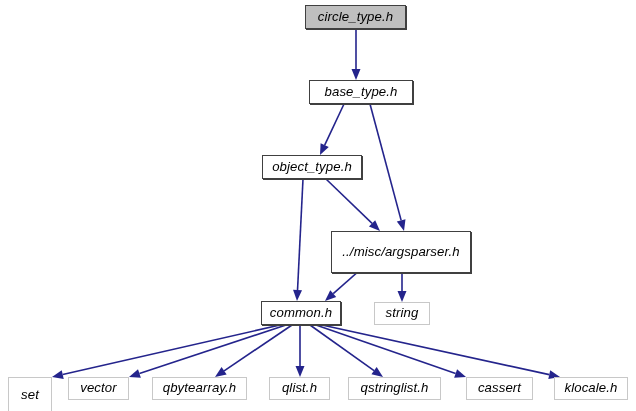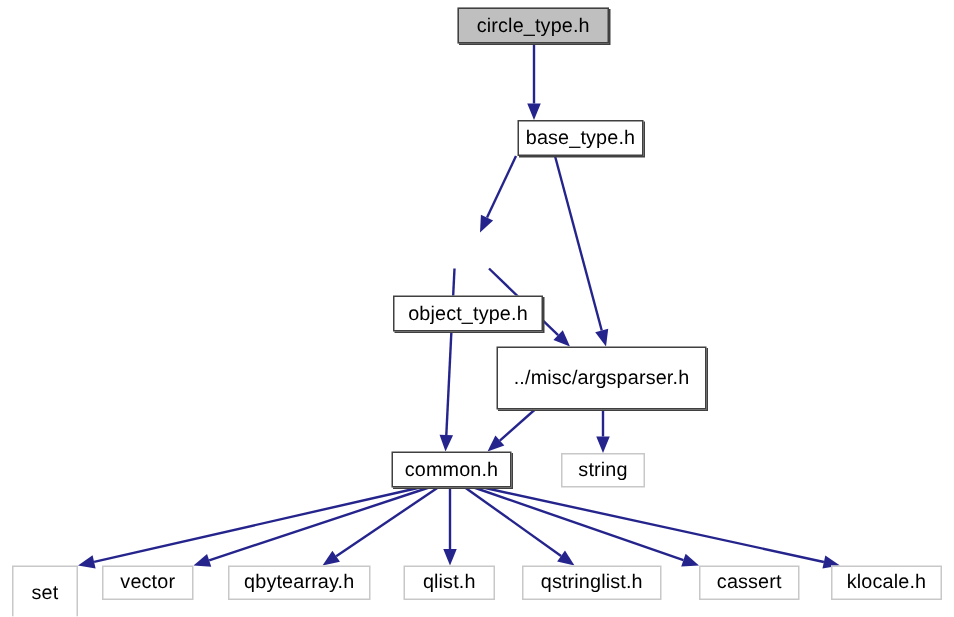--- a/index.html
+++ b/index.html
@@ -7,20 +7,21 @@
     padding: 0;
     background: #ffffff;
   }
   #graph-canvas {
     position: relative;
     width: 636px;
     height: 411px;
     background: #ffffff;
     font-family: "Liberation Sans", sans-serif;
     overflow: hidden;
+    font-style: italic;
   }
   #edge-layer {
     position: absolute;
     left: 0;
     top: 0;
     width: 636px;
     height: 411px;
     pointer-events: none;
   }
   .node {
@@ -111,24 +112,24 @@
       </g>
       <g>
         <line x1="322" y1="325" x2="549.2535110068894" y2="374.65202761495067" stroke="#24248c" stroke-width="1.6"></line>
         <polygon points="560,377 548.2929768493692,379.0483185666777 550.2140451644096,370.2557366632236" fill="#24248c"></polygon>
       </g>
     </svg>
   <div id="node-layer">
       <div class="node kind-current" style="left: 305px; top: 5px; width: 101px; height: 24px;">
         <span class="node-label">circle_type.h</span>
       </div>
-      <div class="node kind-local" style="left: 309px; top: 80px; width: 84px; height: 24px; margin-left: 36px;">
+      <div class="node kind-local" style="left: 309px; top: 80px; width: 104px; height: 24px;">
         <span class="node-label">base_type.h</span>
       </div>
-      <div class="node kind-local" style="left: 262px; top: 155px; width: 100px; height: 24px; margin-top: 42px;">
+      <div class="node kind-local" style="left: 262px; top: 155px; width: 100px; height: 24px;">
         <span class="node-label">object_type.h</span>
       </div>
       <div class="node kind-local" style="left: 331px; top: 231px; width: 140px; height: 42px;">
         <span class="node-label">../misc/argsparser.h</span>
       </div>
       <div class="node kind-local" style="left: 261px; top: 301px; width: 80px; height: 24px;">
         <span class="node-label">common.h</span>
       </div>
       <div class="node kind-system" style="left: 374px; top: 302px; width: 56px; height: 23px;">
         <span class="node-label">string</span>

